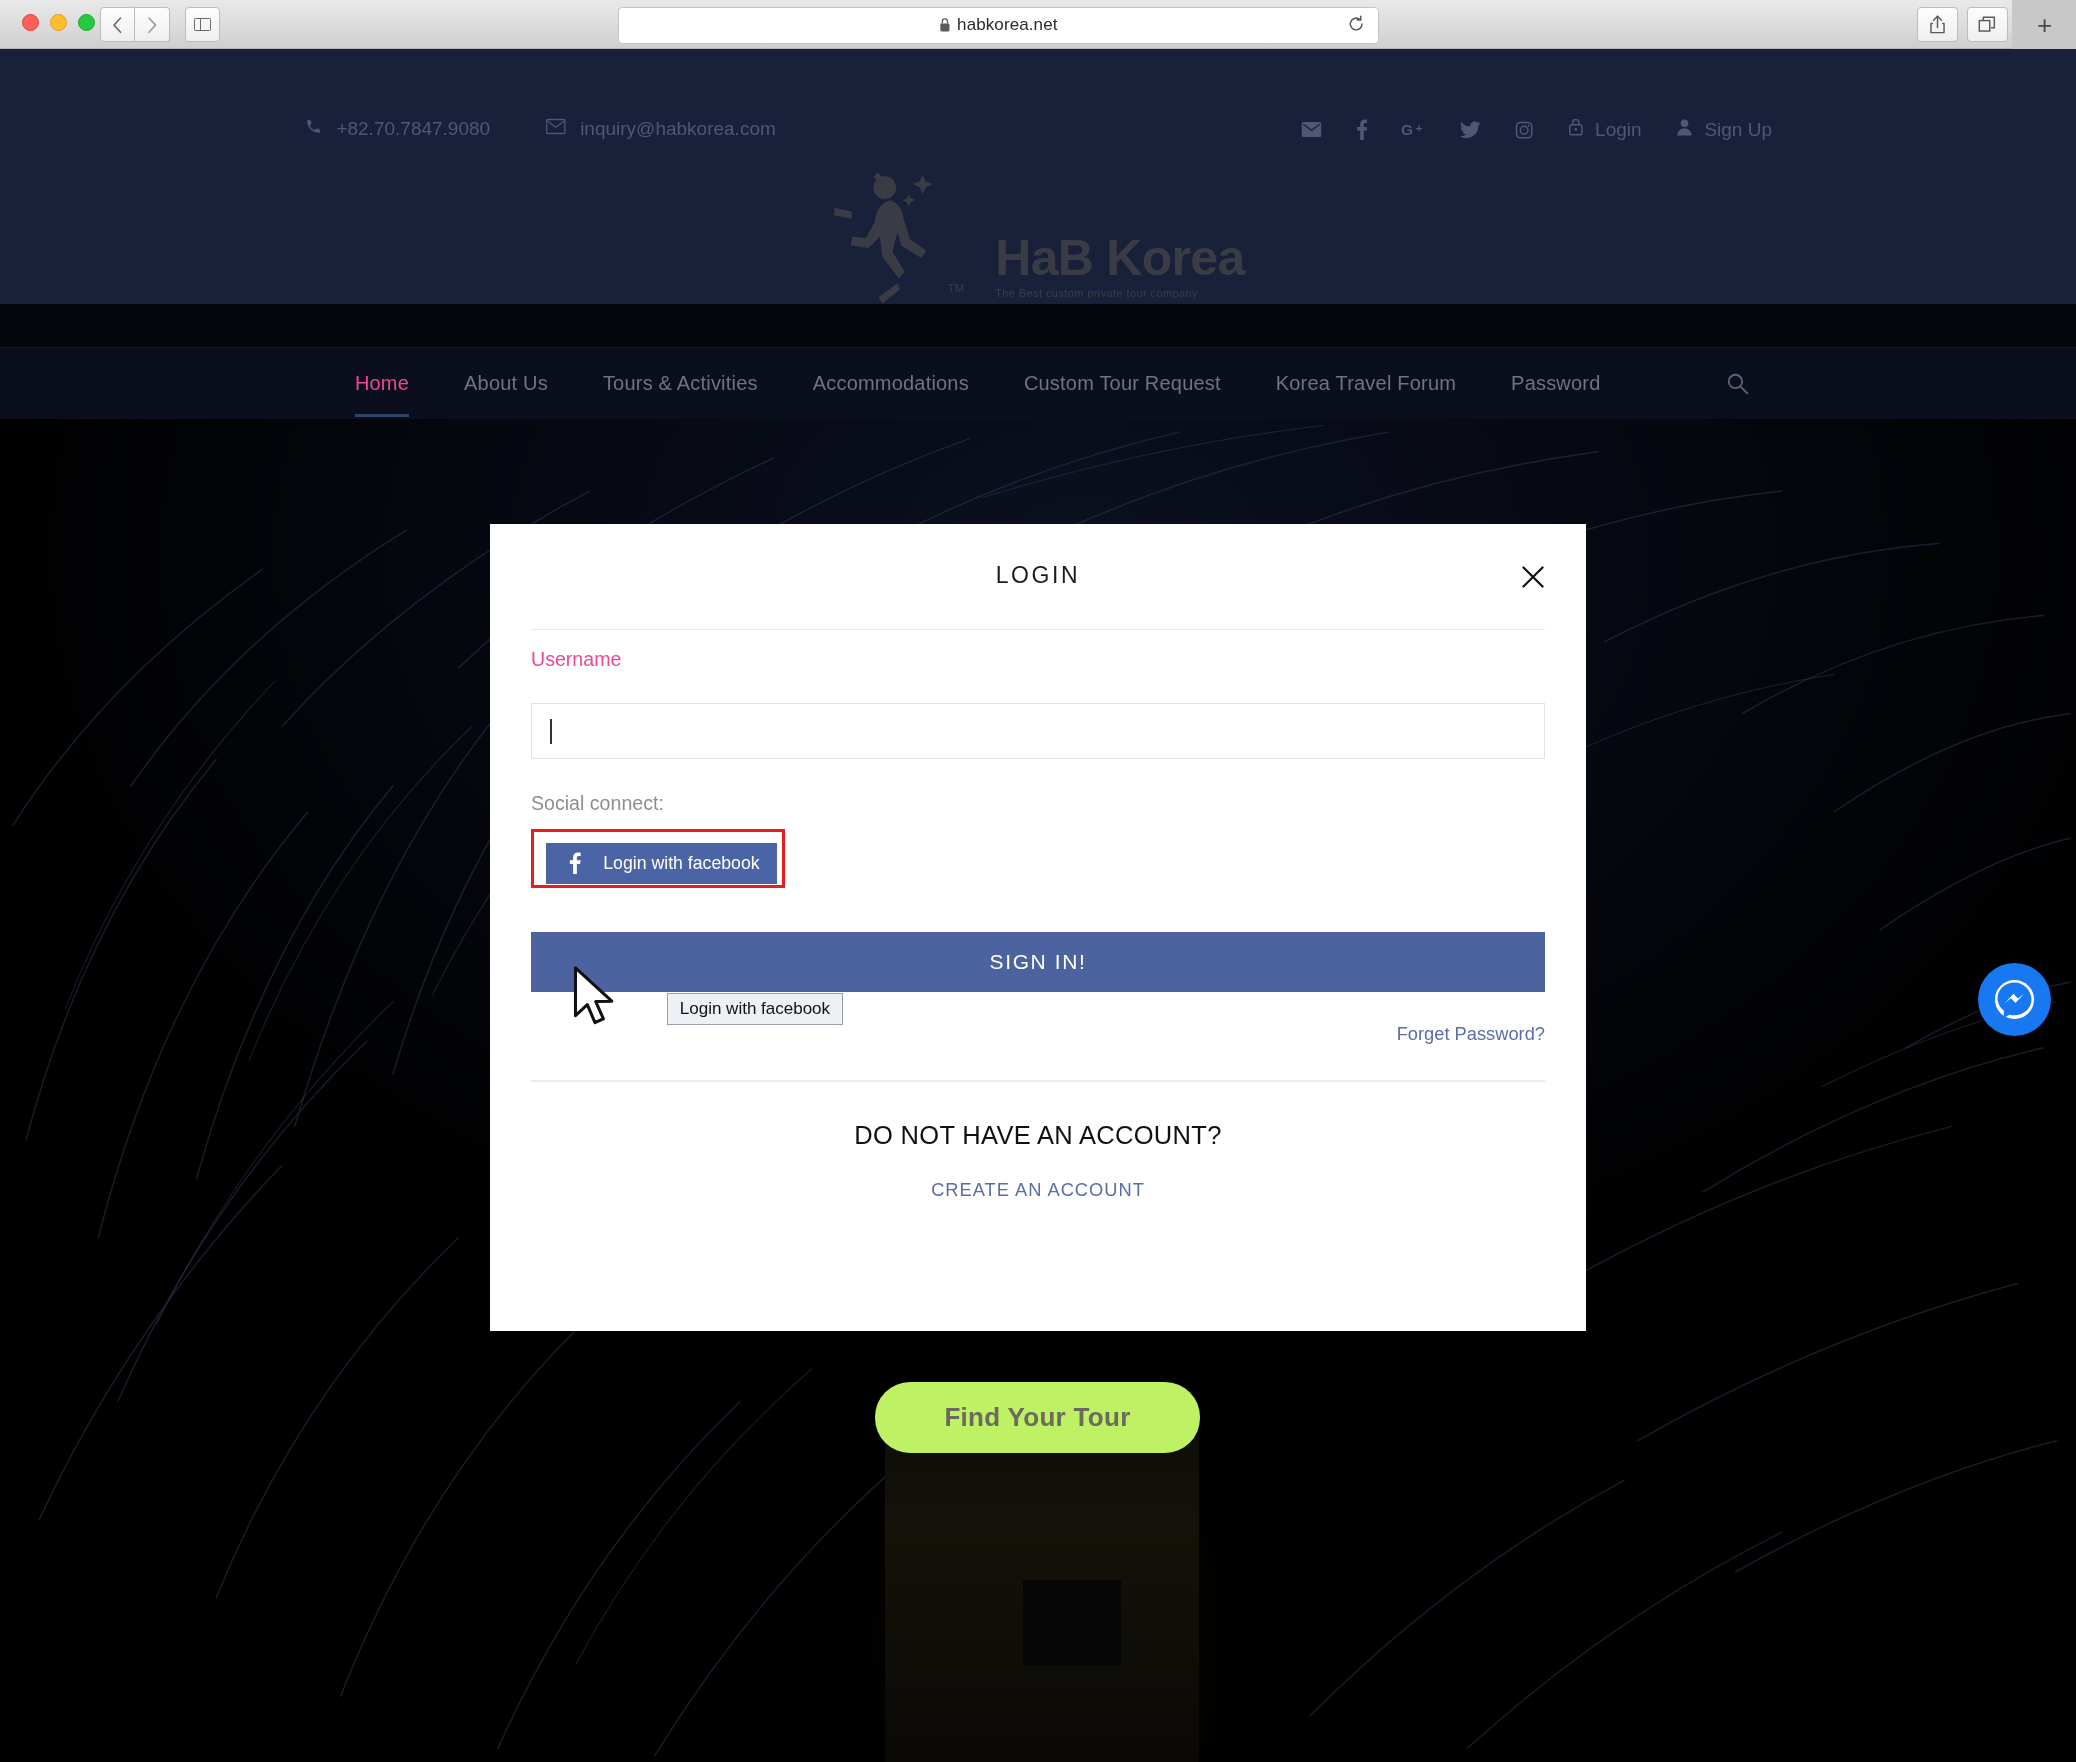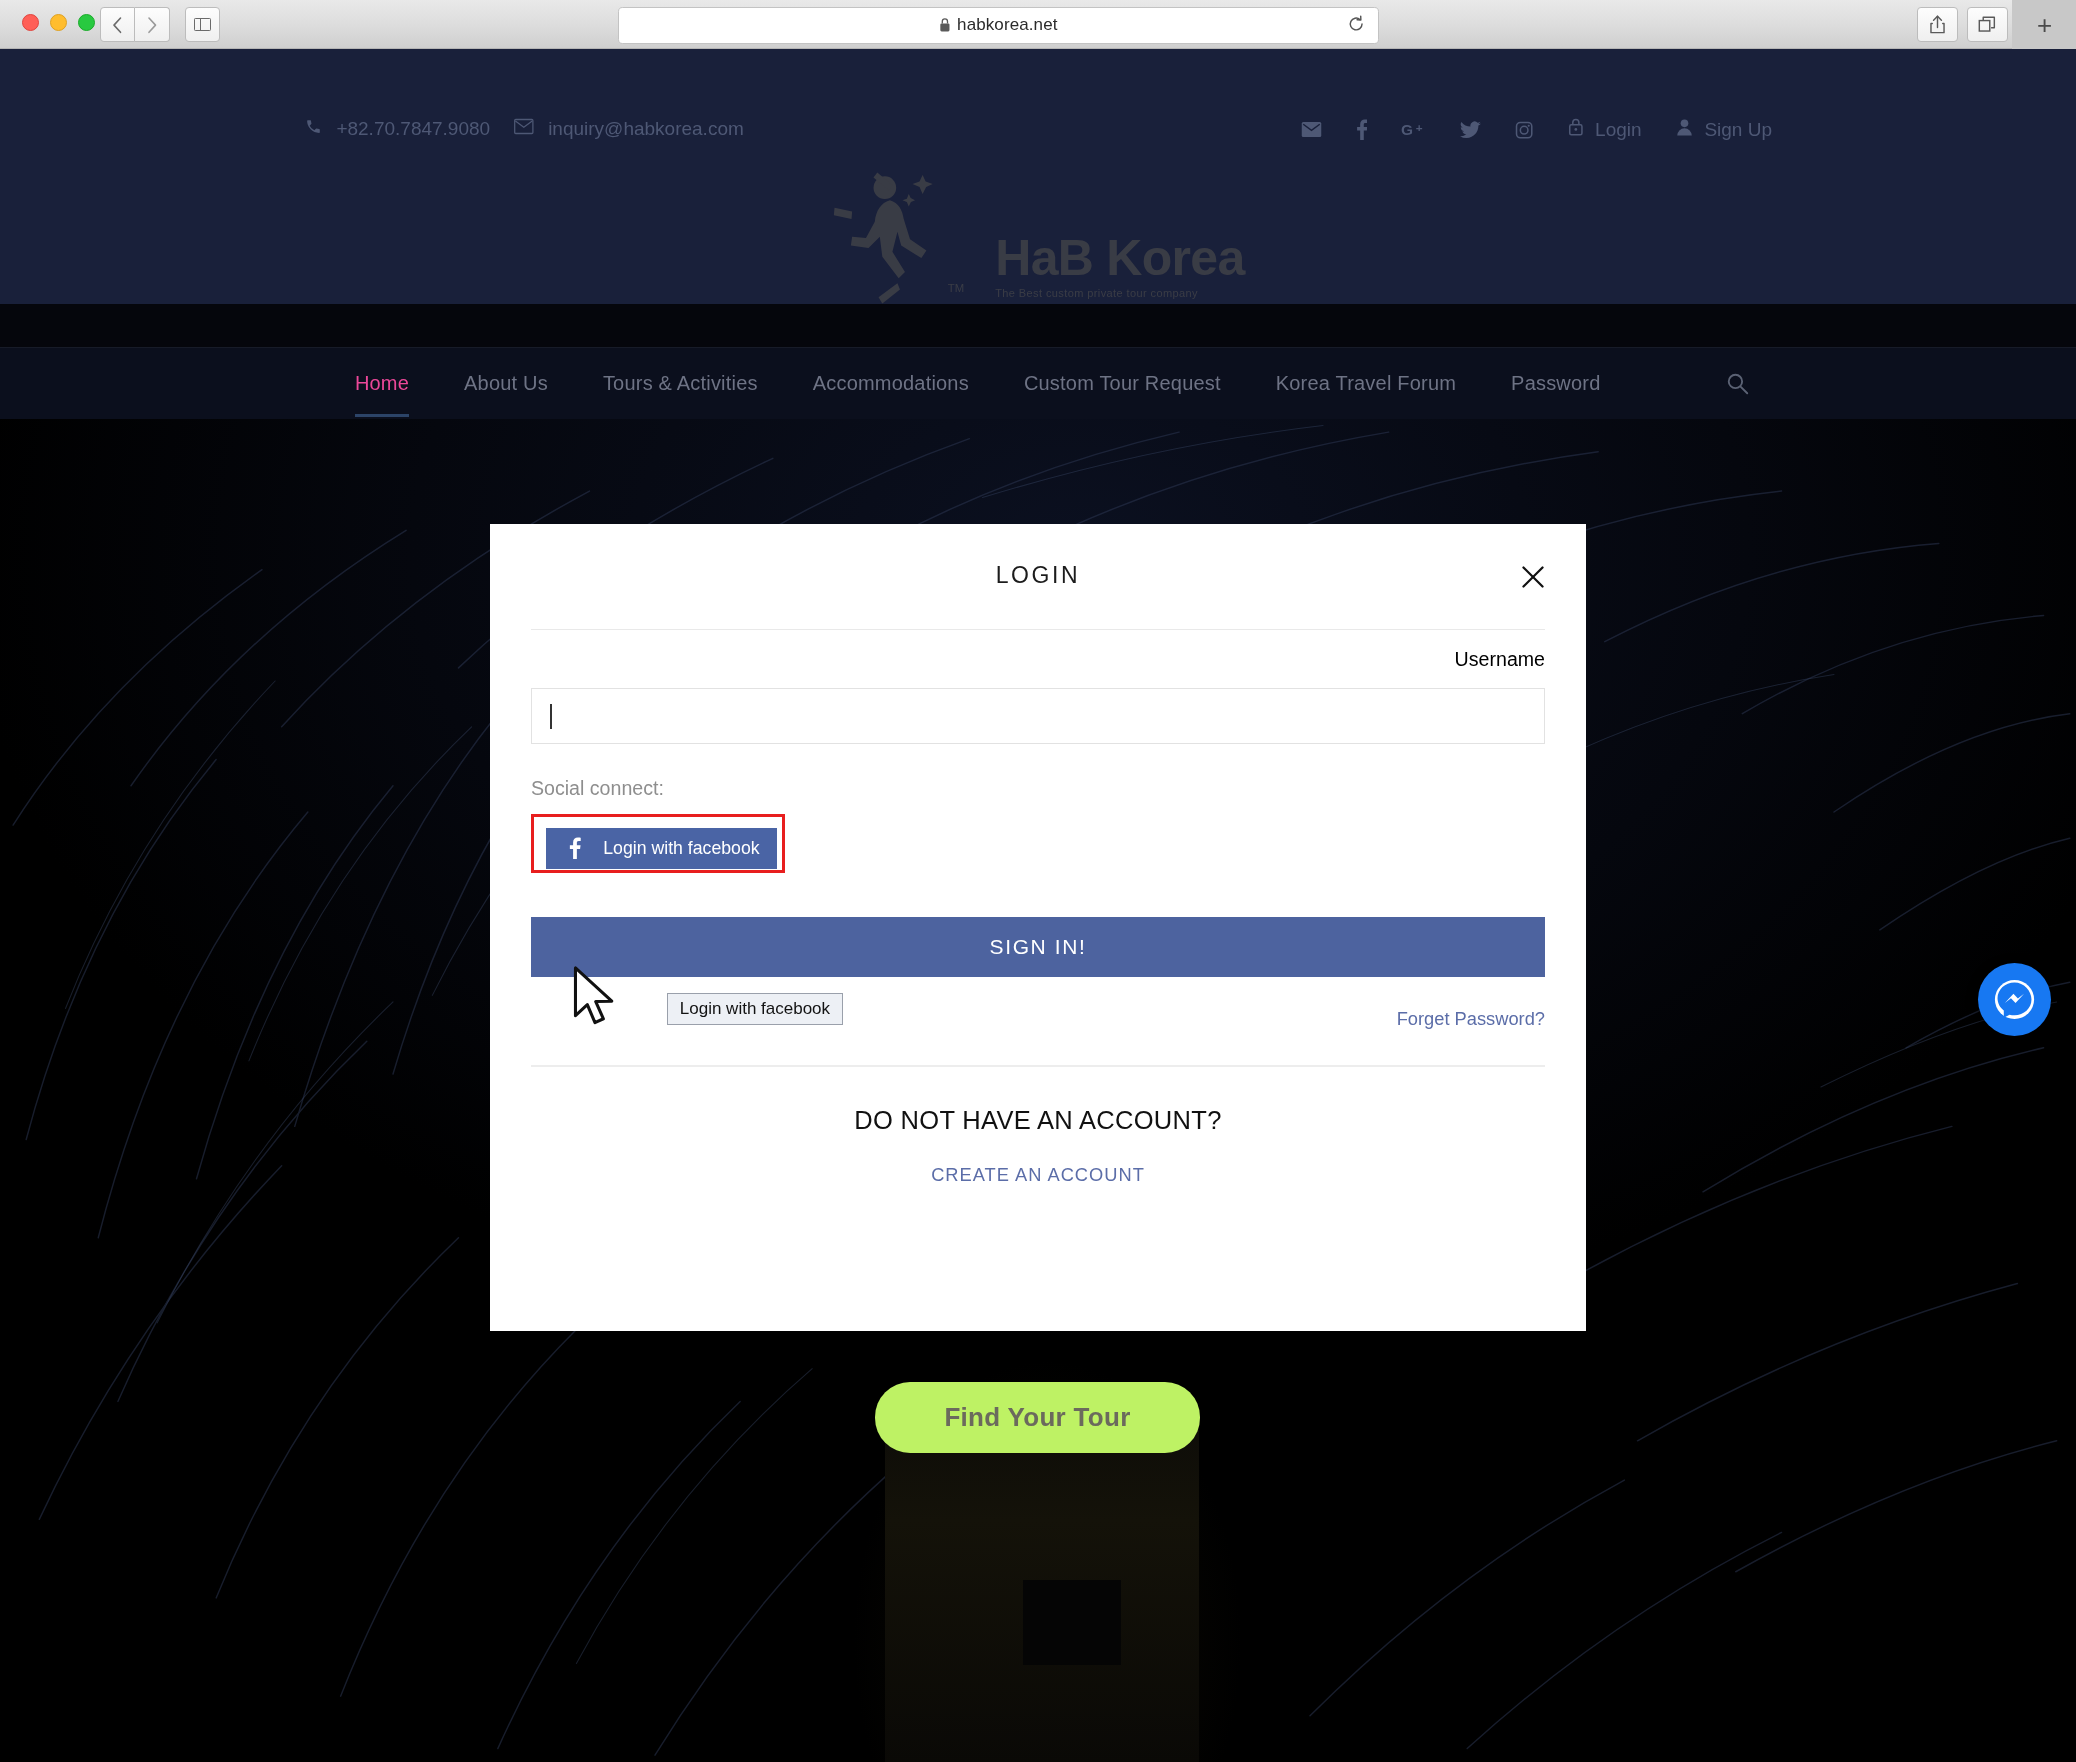--- a/index.html
+++ b/index.html
@@ -56,21 +56,21 @@
   }
 
   
   .page{ position:absolute; left:0; top:49px; width:2077px; height:1714px; overflow:hidden; background:#05060c; }
 
   
   .site-topband{
     position:absolute; left:0; top:0; width:2077px; height:255px;
     background:#19203a;
   }
-  .topbar-left{ position:absolute; left:305px; top:69px; display:flex; align-items:center; gap:24px; }
+  .topbar-left{ position:absolute; left:305px; top:69px; display:flex; align-items:center; gap:56px; }
   .tb-item{ display:flex; align-items:center; gap:14.4px; color:#4e5875; font-size:19px; }
   .tb-item svg{ flex:none; }
   .topbar-right{ position:absolute; right:305px; top:69px; display:flex; align-items:center; gap:34px; }
   .soc{ color:#4e5875; display:flex; align-items:center; }
   .tb-auth{ display:flex; align-items:center; gap:11.8px; color:#4e5875; font-size:19px; }
 
   .logo-wrap{ position:absolute; left:0; top:121px; width:2077px; display:flex; justify-content:center; }
   .logo{ display:flex; align-items:flex-end; gap:11.8px; opacity:.40; }
   .logo-text{ display:flex; flex-direction:column; align-items:flex-start; margin-bottom:11.8px; }
   .logo-title{ font-size:50px; font-weight:bold; color:#6b6656; letter-spacing:-0.7px; line-height:1; }
@@ -140,21 +140,21 @@
     position:absolute; right:35px; top:34px; width:37px; height:37px;
     display:flex; align-items:center; justify-content:center; color:#111;
   }
   .modal-divider{
     position:absolute; left:41px; right:41px; top:105px; height:1.3px; background:#e9e9e9;
   }
 
   .modal-body{ position:absolute; left:41px; right:41px; top:124px; }
   .fields{ display:flex; gap:43px; }
   .field{ flex:1; }
-  .field-label{ font-size:19.6px; color:#000000; margin-bottom:17px;text-align:right; }
+  .field-label{ font-size:19.6px; color:#ec4899; margin-bottom:32px; }
   .field-input{
     height:56px; border:1.3px solid #e2e2e2; background:#fff;
     display:flex; align-items:center; padding:0 18.3px; position:relative;
   }
   .caret{ width:1.3px; height:25px; background:#333; }
   .pw-autofill{ position:absolute; right:17px; top:50%; transform:translateY(-50%); display:flex; align-items:center; gap:3.9px; }
 
   .social-label{ font-size:19.6px; color:#8e8e8e; margin-top:33px; }
 
   .fb-highlight{

